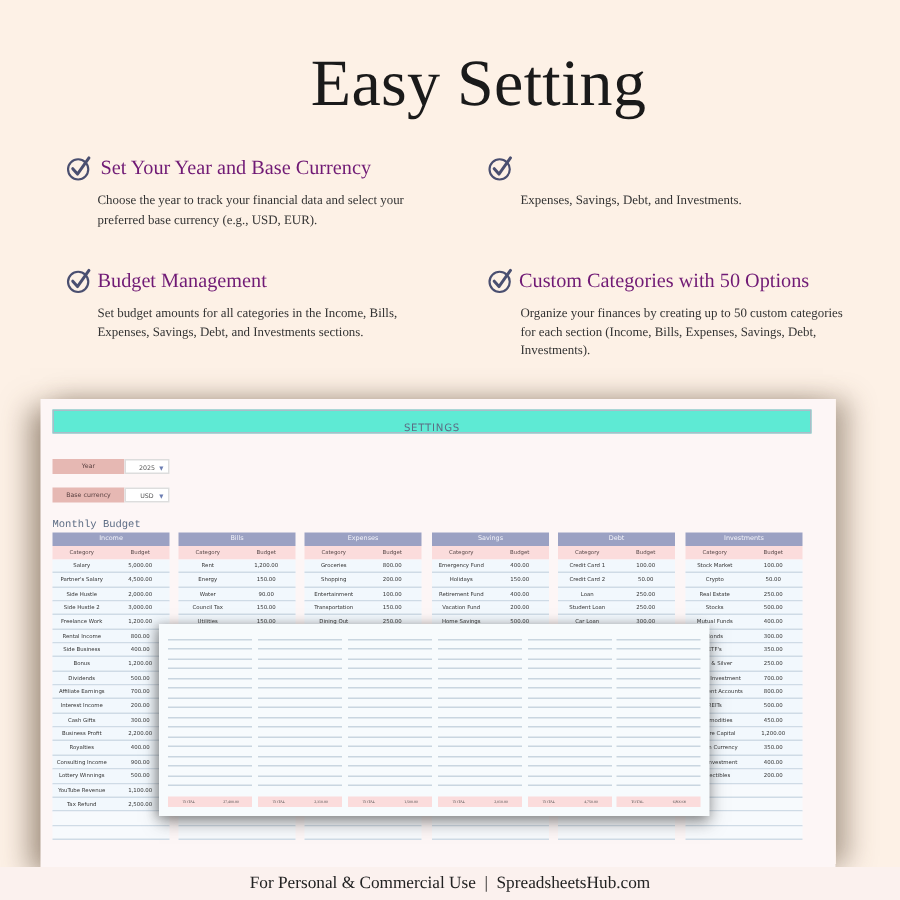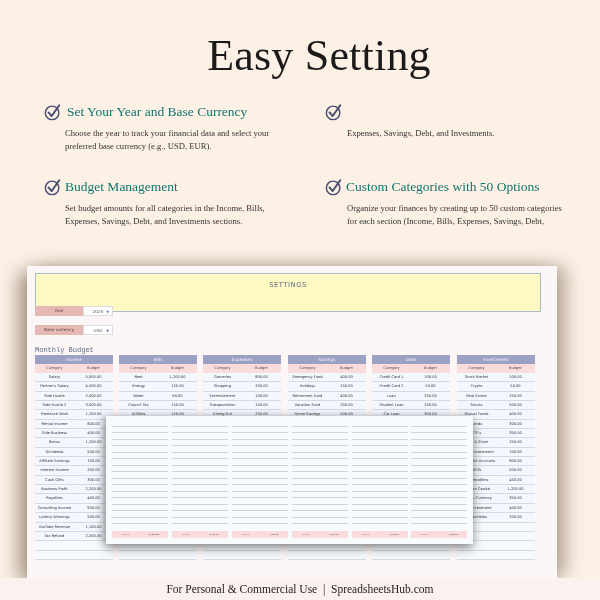--- a/index.html
+++ b/index.html
@@ -2,28 +2,28 @@
 <html><head>
 <meta charset="utf-8">
 <style>
   * { box-sizing: border-box; margin: 0; padding: 0; }
   html, body { width: 600px; height: 600px; overflow: hidden; }
   body { background: #fdf1e6; font-family: "Liberation Serif", serif; color: #1a1a1a; position: relative; }
 
   .title { position: absolute; top: 30px; left: 0; width: 600px; text-align: center; font-size: 44px; font-weight: normal; letter-spacing: 0.2px; padding-left: 38px; }
 
   .feature { position: absolute; }
-  .feature .head { display: flex; align-items: center; font-size: 13.5px; color: #0f766e; }
+  .feature .head { display: flex; align-items: center; font-size: 13.5px; color: #701a75; }
   .feature .check { width: 18px; height: 18px; margin-right: 3px; flex-shrink: 0; }
   .feature .desc { font-size: 8.6px; line-height: 12.6px; color: #333; margin-top: 6px; }
 
   
   .sheet-shadow { position: absolute; left: 27px; top: 266px; width: 530px; height: 310px; box-shadow: -8px 6px 18px rgba(90,70,50,0.55), 10px 0 16px rgba(90,70,50,0.35); }
   .sheet { position: absolute; left: 27px; top: 266px; width: 530px; height: 312px; background: #fdf6f6; overflow: hidden; font-family: "DejaVu Sans", sans-serif; }
-  .settings-banner { position: absolute; left: 8px; top: 7px; width: 506px; height: 39px; border: 1px solid #a9bcc8; background: #fef9c3; text-align: center; font-size: 6.8px; line-height: 23px; color: #5c6c84; letter-spacing: 0.5px; }
+  .settings-banner { position: absolute; left: 8px; top: 7px; width: 506px; height: 16px; border: 1px solid #a9bcc8; background: #5eead4; text-align: center; font-size: 6.8px; line-height: 23px; color: #5c6c84; letter-spacing: 0.5px; }
   .param { position: absolute; left: 8px; height: 10px; display: flex; font-size: 4.2px; line-height: 10px; }
   .param .lbl { width: 48px; background: #e6b8b3; text-align: center; color: #5a4141; }
   .param .val { width: 30px; background: #fff; border: 0.5px solid #ddd; text-align: center; position: relative; color: #555; }
   .param .val .caret { position: absolute; right: 3px; color: #6b7db2; font-size: 3.6px; }
   .mb-title { position: absolute; left: 8px; top: 80px; font-size: 7px; color: #5c6c84; font-family: Liberation Mono, monospace; }
 
   .col { position: absolute; top: 89px; width: 78px; }
   .col .chead { height: 9px; background: #9ba1c3; color: #f3f3f9; text-align: center; font-size: 4.3px; line-height: 9px; }
   .col .subh { height: 9px; background: #fbdcdc; display: flex; font-size: 3.6px; line-height: 9px; color: #5a4a4a; }
   .col .subh span, .col .row span { flex: 1; text-align: center; }
@@ -88,20 +88,21 @@
   <div class="head">
     <svg class="check" viewBox="0 0 20 20">
         <circle cx="9" cy="11" r="7.5" fill="none" stroke="#4a4f70" stroke-width="1.6"></circle>
         <path d="M5 10.5 L8.5 14.5 L17 2.5" fill="none" stroke="#4a4f70" stroke-width="2.2" stroke-linecap="round" stroke-linejoin="round"></path>
       </svg>
     <span>Custom Categories with 50 Options</span>
   </div>
   <div class="desc" style="margin-left:22px">
     <div>Organize your finances by creating up to 50 custom categories</div>
     <div>for each section (Income, Bills, Expenses, Savings, Debt,</div>
+    <div>Investments).</div>
   </div>
 </div>
 
 <div class="sheet-shadow"></div>
 <div class="sheet">
   <div class="settings-banner">SETTINGS</div>
 
   <div class="param" style="top:40px;">
     <div class="lbl">Year</div>
     <div class="val"><span>2025</span><span class="caret">▼</span></div>

